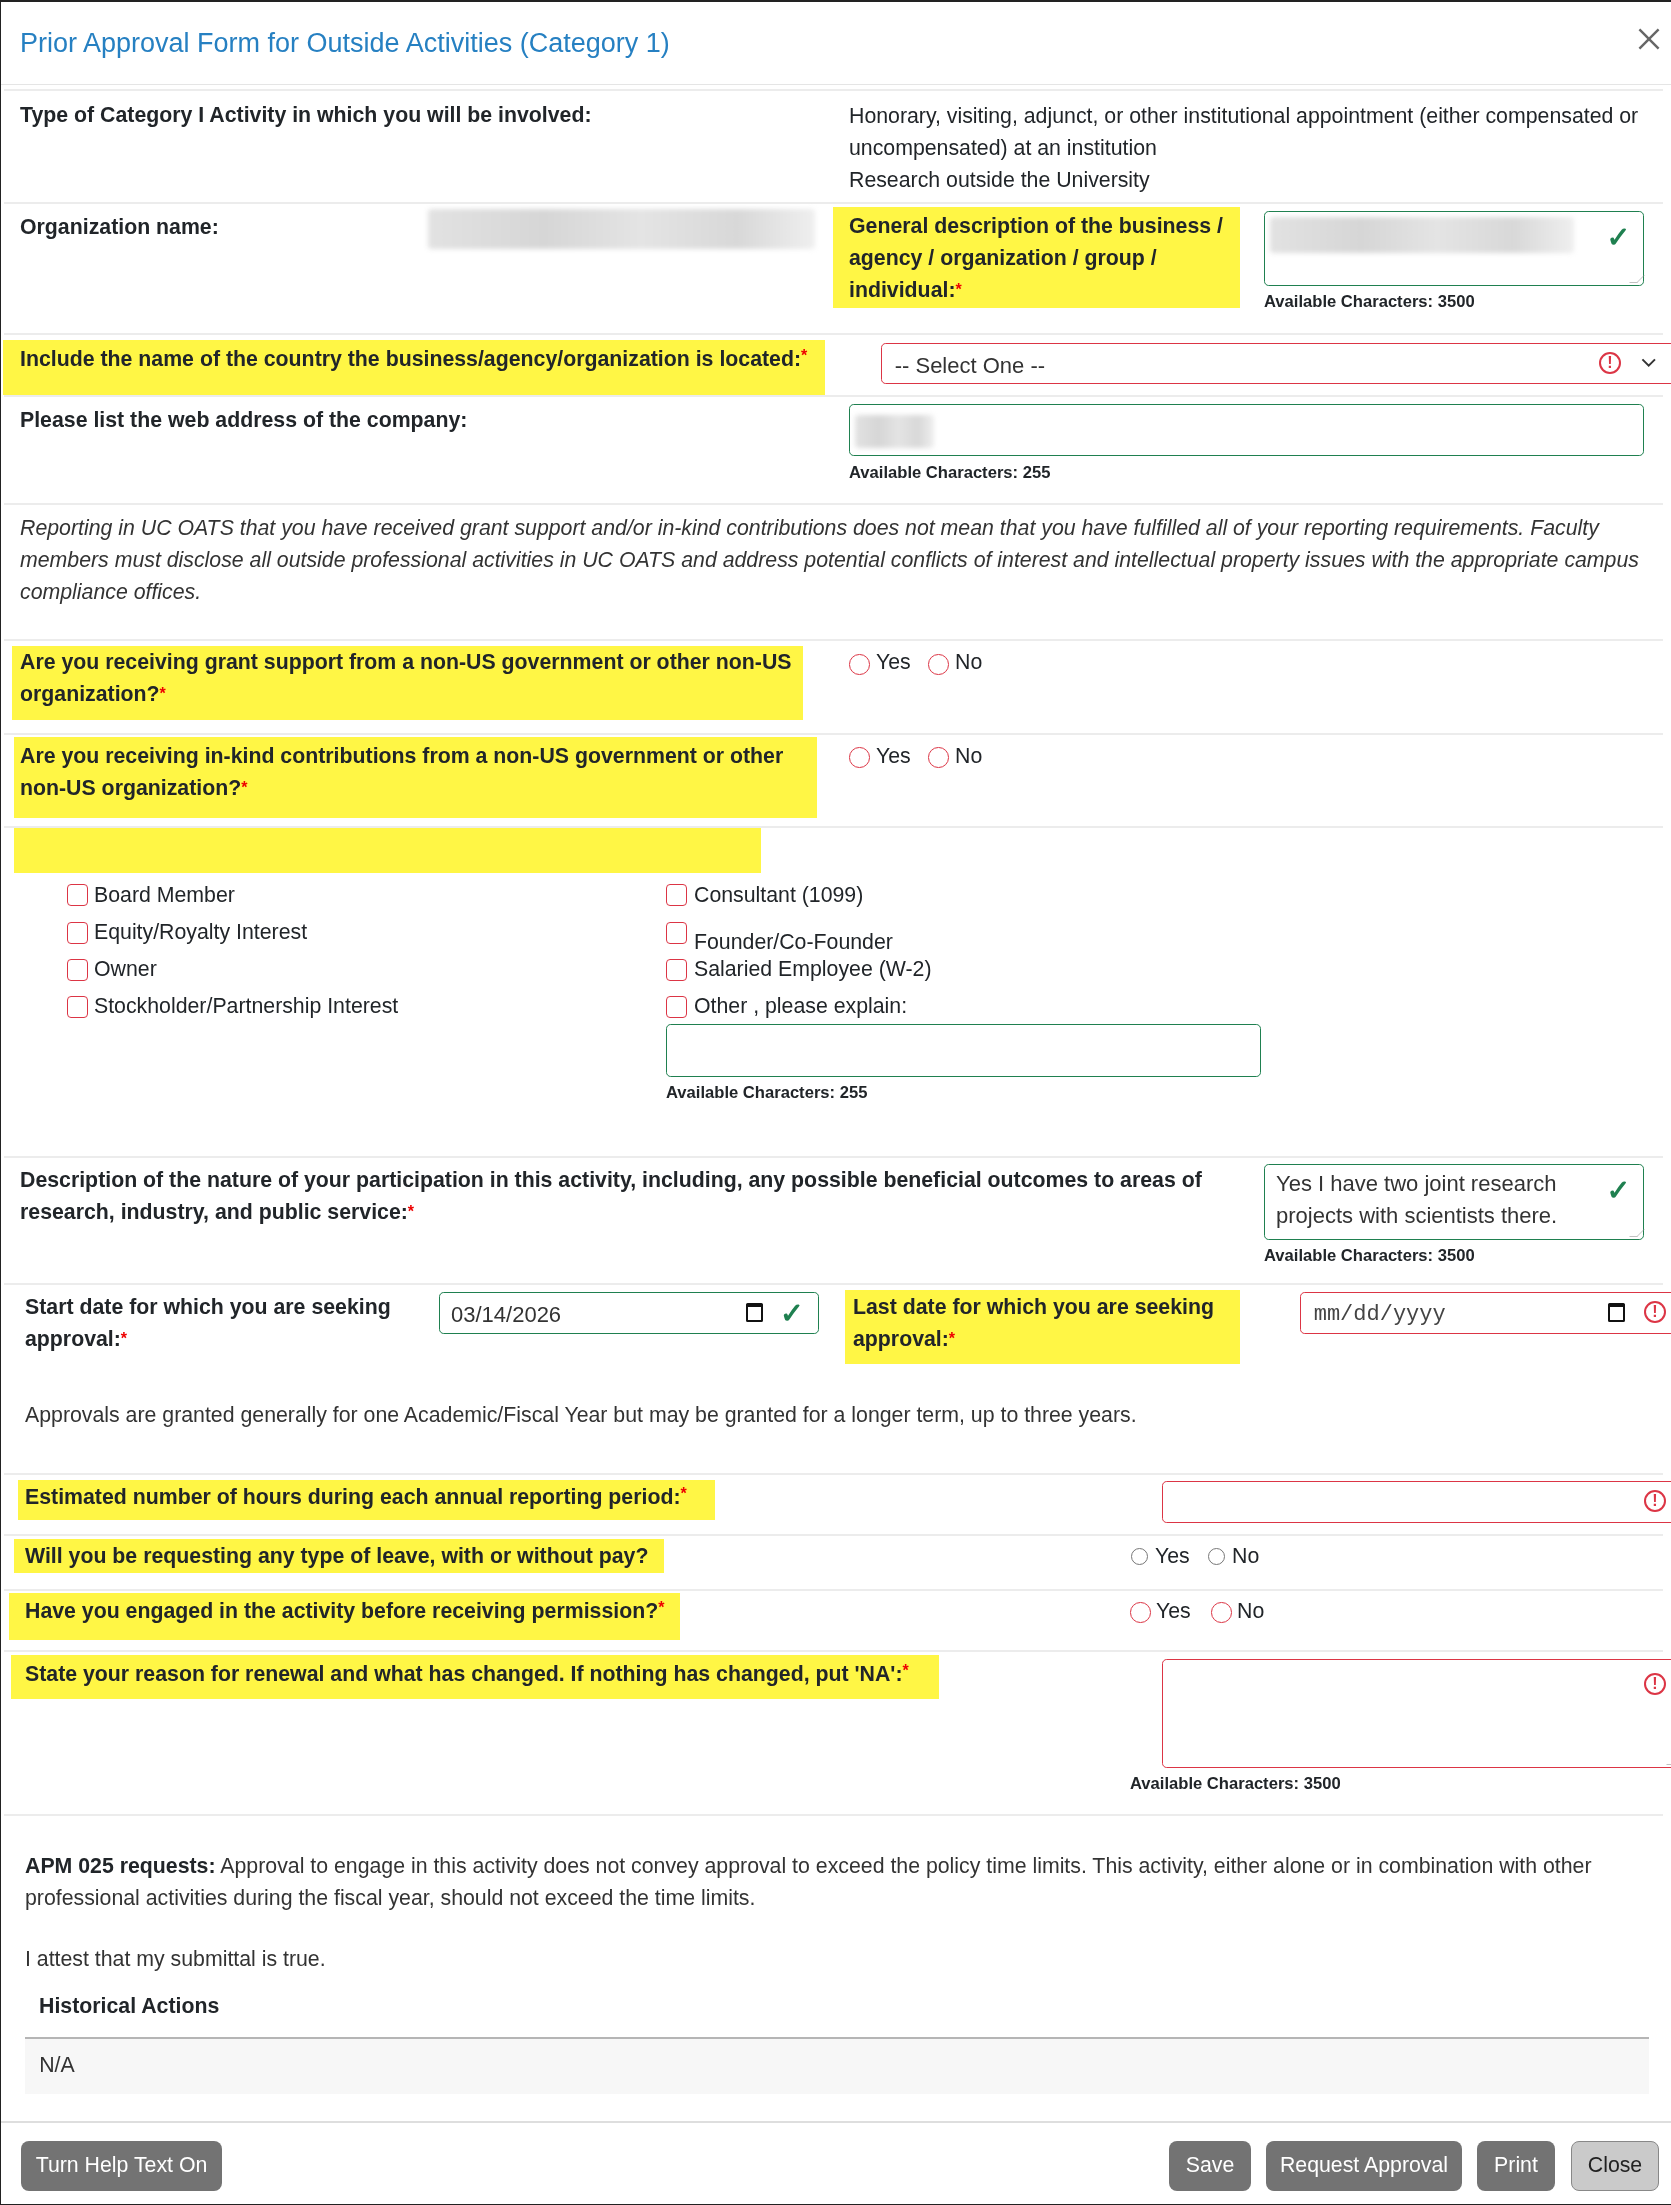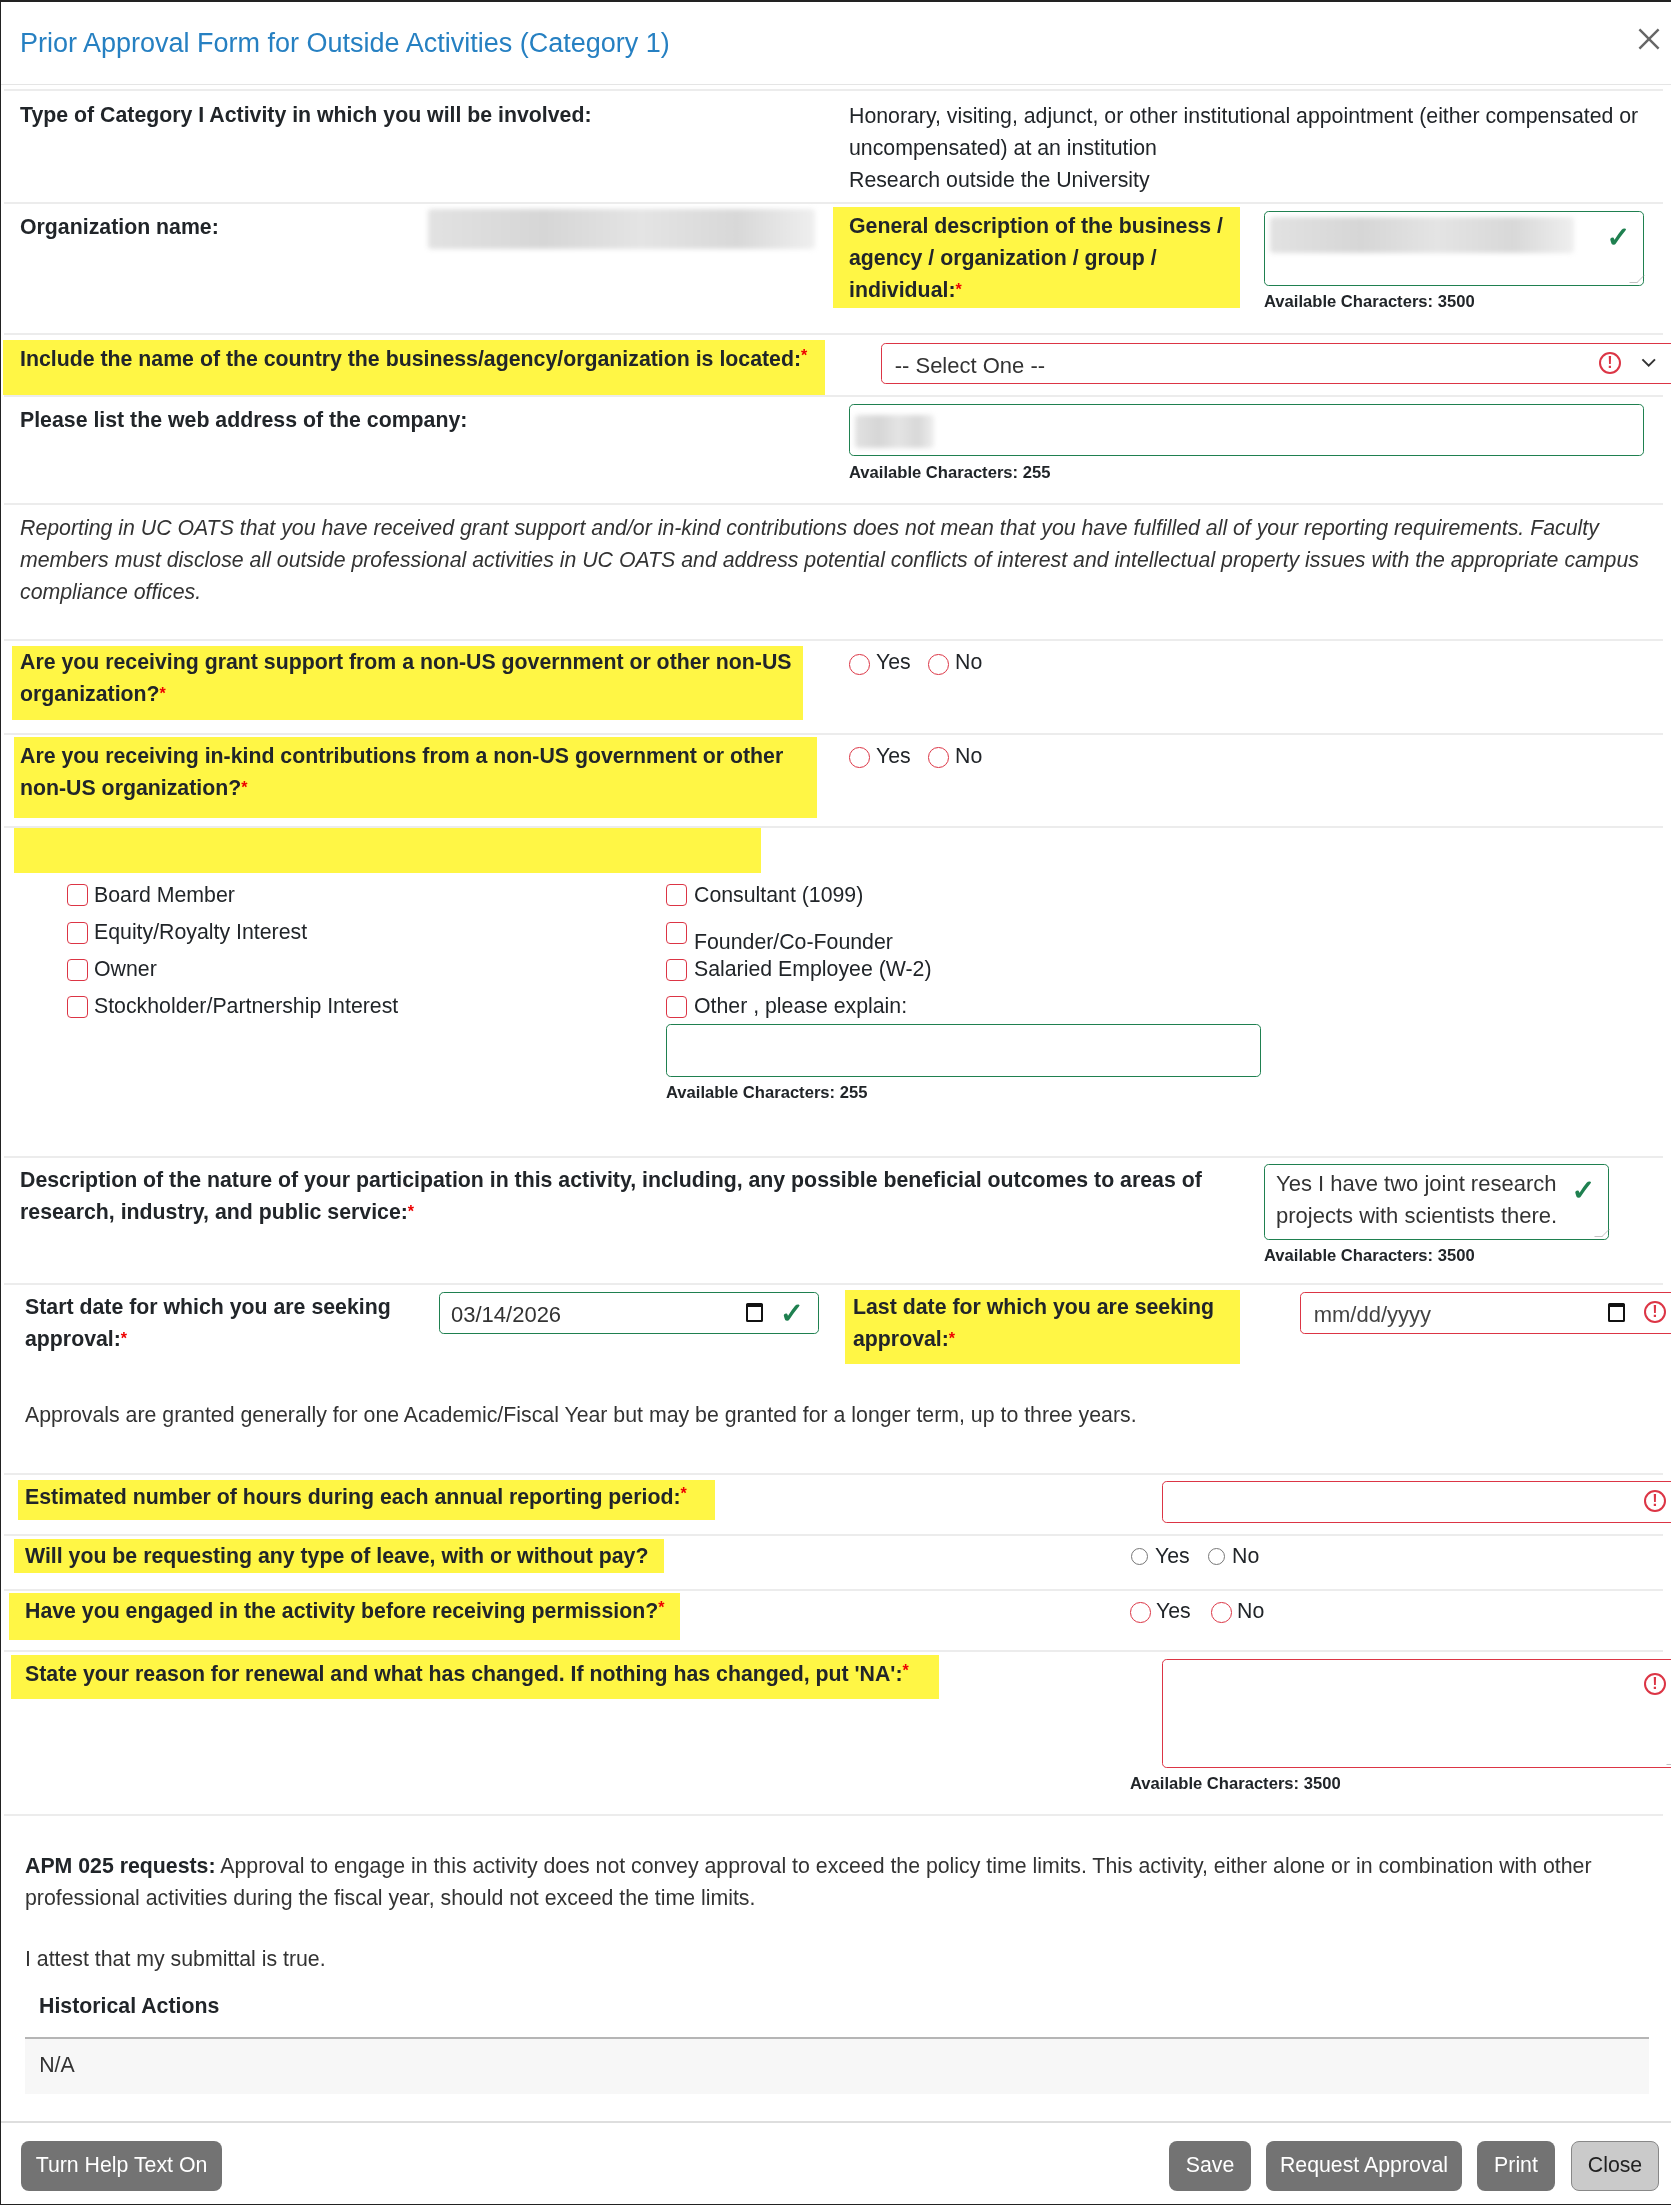--- a/index.html
+++ b/index.html
@@ -137,21 +137,21 @@
   <div class="chk" style="left:665px;top:994px;"></div>
   <div class="abs val" style="left:693px;top:989px;">Other , please explain:</div>
   <div class="input" style="left:665px;top:1022px;width:595px;height:53px;"></div>
   <div class="abs small" style="left:665px;top:1079px;">Available Characters: 255</div>
   <div class="hr" style="top:1154px;"></div>
 
   <div class="abs lbl" style="left:19px;top:1162px;line-height:32px;">
     <div>Description of the nature of your participation in this activity, including, any possible beneficial outcomes to areas of</div>
     <div><span>research, industry, and public service:</span><span class="req">*</span></div>
   </div>
-  <div class="input" style="left:1263px;top:1162px;width:345px;height:76px;">
+  <div class="input" style="left:1263px;top:1162px;width:380px;height:76px;">
     <div class="abs" style="left:11px;top:3.2px;font-size:22px;line-height:32px;color:#333;">
       <div>Yes I have two joint research</div>
       <div>projects with scientists there.</div>
     </div>
     <span class="ico-ok" style="right:12.7px;top:11px;">✓</span>
     <div class="resize"></div>
   </div>
   <div class="abs small" style="left:1263px;top:1242px;">Available Characters: 3500</div>
   <div class="hr" style="top:1281px;"></div>
 
@@ -164,21 +164,21 @@
     <span class="cal" style="right:55px;top:10.3px;"></span>
     <span class="ico-ok" style="right:14.2px;top:6.3px;">✓</span>
   </div>
 
   <div class="hl" style="left:844px;top:1288px;width:395px;height:74px;"></div>
   <div class="abs lbl" style="left:852px;top:1289px;line-height:32px;">
     <div>Last date for which you are seeking</div>
     <div><span>approval:</span><span class="req">*</span></div>
   </div>
   <div class="input err" style="left:1267px;top:1290px;width:381px;height:42px;">
-    <span class="abs" style="left:12.7px;top:4.7px;font-size:22px;color:#444;">mm/dd/yyyy</span>
+    <span class="abs" style="left:12.7px;top:4.7px;font-size:22px;color:#444;font-family:Liberation Mono, monospace;">mm/dd/yyyy</span>
     <span class="cal" style="right:55px;top:10.3px;"></span>
     <span class="ico-err" style="right:14.2px;top:8px;">!</span>
   </div>
 
   <div class="abs val" style="left:24px;top:1398px;color:#333;">Approvals are granted generally for one Academic/Fiscal Year but may be granted for a longer term, up to three years.</div>
   <div class="hr" style="top:1471px;"></div>
 
   <div class="hl" style="left:16.6px;top:1478px;width:697px;height:40px;"></div>
   <div class="abs lbl" style="left:24px;top:1480px;">
     <span>Estimated number of hours during each annual reporting period:</span><span class="req">*</span>

